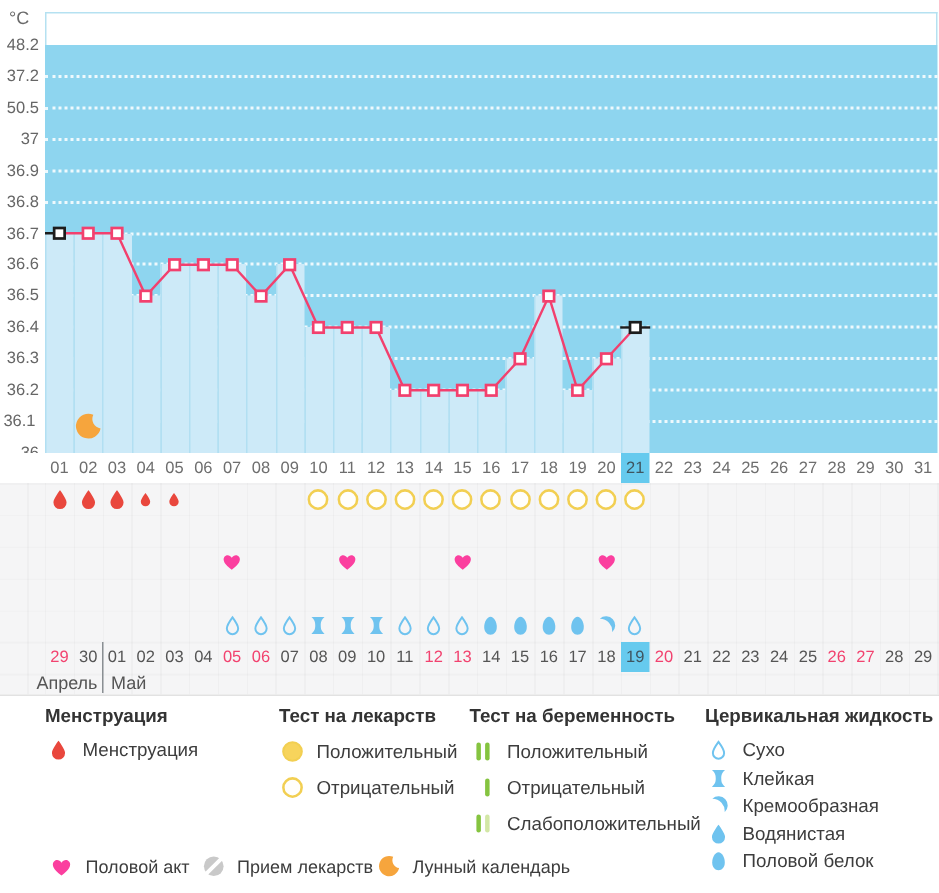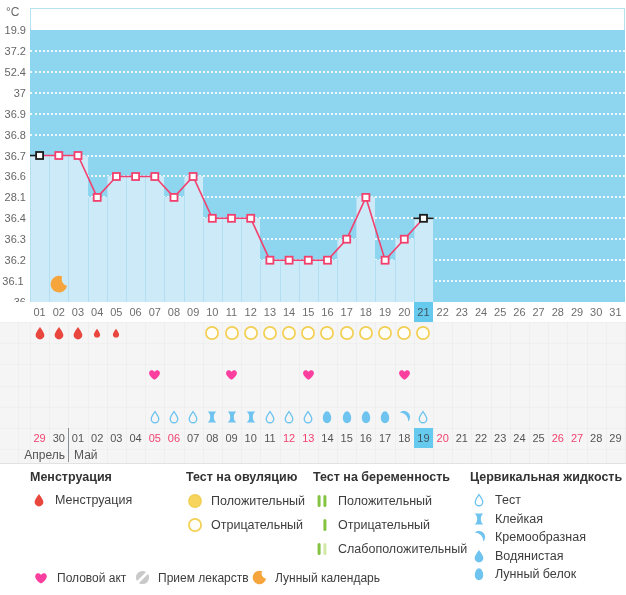--- a/index.html
+++ b/index.html
@@ -36,29 +36,29 @@
   .bottom-item{position:absolute;top:570px;display:flex;align-items:center;font-size:12px;color:#3d3d3d;justify-content:center;}
   .bottom-item .ic{margin-right:8px;display:flex;}
   svg{display:block;}
 </style>
 </head>
 <body>
 
 <div class="app">
   <div class="unit">°C</div>
   <div id="yaxis">
-      <div class="ytick" style="top: 24px;">19.9</div>
+      <div class="ytick" style="top: 24px;">48.2</div>
       <div class="ytick" style="top: 44.9231px;">37.2</div>
-      <div class="ytick" style="top: 65.8462px;">52.4</div>
+      <div class="ytick" style="top: 65.8462px;">50.5</div>
       <div class="ytick" style="top: 86.7692px;">37</div>
       <div class="ytick" style="top: 107.692px;">36.9</div>
       <div class="ytick" style="top: 128.615px;">36.8</div>
       <div class="ytick" style="top: 149.538px;">36.7</div>
       <div class="ytick" style="top: 170.462px;">36.6</div>
-      <div class="ytick" style="top: 191.385px;">28.1</div>
+      <div class="ytick" style="top: 191.385px;">36.5</div>
       <div class="ytick" style="top: 212.308px;">36.4</div>
       <div class="ytick" style="top: 233.231px;">36.3</div>
       <div class="ytick" style="top: 254.154px;">36.2</div>
       <div class="ytick" style="top: 275.077px; text-align: center;">36.1</div>
       <div class="ytick" style="top: 296px;">36</div>
     </div>
   <div id="plot">
     <div class="white-strip"></div>
     <div class="blue-area"></div>
   <div class="gridline" style="top: 41.9231px;"></div>
@@ -384,21 +384,21 @@
         <div class="legend-item">
           <div class="ic">
             <svg width="14" height="14" viewBox="0 0 16 16">
               <path d="M8 1C8 1 3 7.4 3 10.3A5 5 0 0 0 13 10.3C13 7.4 8 1 8 1Z" fill="#e9473d"></path>
             </svg>
           </div>
           <div>Менструация</div>
         </div>
       </div>
       <div class="legend-col" style="left: 186px;">
-        <div class="legend-title">Тест на овуляцию</div>
+        <div class="legend-title">Тест на лекарств</div>
         <div class="legend-item">
           <div class="ic">
             <svg width="16" height="16" viewBox="0 0 16 16">
               <circle cx="8" cy="8" r="6.2" fill="#f7d45c" stroke="#f2cf52" stroke-width="1.4"></circle>
             </svg>
           </div>
           <div>Положительный</div>
         </div>
         <div class="legend-item">
           <div class="ic">
@@ -439,21 +439,21 @@
         </div>
       </div>
       <div class="legend-col" style="left: 470px;">
         <div class="legend-title">Цервикальная жидкость</div>
         <div class="legend-item tight">
           <div class="ic">
             <svg width="14" height="14" viewBox="0 0 16 16">
               <path d="M8 1.8C8 1.8 3.7 7.6 3.7 10.3A4.3 4.3 0 0 0 12.3 10.3C12.3 7.6 8 1.8 8 1.8Z" fill="none" stroke="#6fc3ef" stroke-width="1.5"></path>
             </svg>
           </div>
-          <div>Тест</div>
+          <div>Сухо</div>
         </div>
         <div class="legend-item tight">
           <div class="ic">
             <svg width="14" height="14" viewBox="0 0 16 16">
               <path d="M3 1.6H13C10.6 3.8 10.1 5.4 10.1 8 10.1 10.6 10.6 12.2 13 14.4H3C5.4 12.2 5.9 10.6 5.9 8 5.9 5.4 5.4 3.8 3 1.6Z" fill="#6fc3ef"></path>
             </svg>
           </div>
           <div>Клейкая</div>
         </div>
         <div class="legend-item tight">
@@ -471,21 +471,21 @@
             </svg>
           </div>
           <div>Водянистая</div>
         </div>
         <div class="legend-item tight">
           <div class="ic">
             <svg width="14" height="14" viewBox="0 0 16 16">
               <path d="M8 1.3C5.4 1.3 3.2 5.2 3.2 9.1 3.2 12.6 5.3 15 8 15 10.7 15 12.8 12.6 12.8 9.1 12.8 5.2 10.6 1.3 8 1.3Z" fill="#6fc3ef"></path>
             </svg>
           </div>
-          <div>Лунный белок</div>
+          <div>Половой белок</div>
         </div>
       </div>
       <div class="bottom-item" style="left: 33px;">
         <div class="ic">
           <svg width="16" height="16" viewBox="0 0 16 16">
             <path d="M8 13.6C2.9 10.2 1.3 6.9 2.7 4.7 4 2.7 6.7 3 8 5.1 9.3 3 12 2.7 13.3 4.7 14.7 6.9 13.1 10.2 8 13.6Z" fill="#fb3f9f"></path>
           </svg>
         </div>
         <div>Половой акт</div>
       </div>

